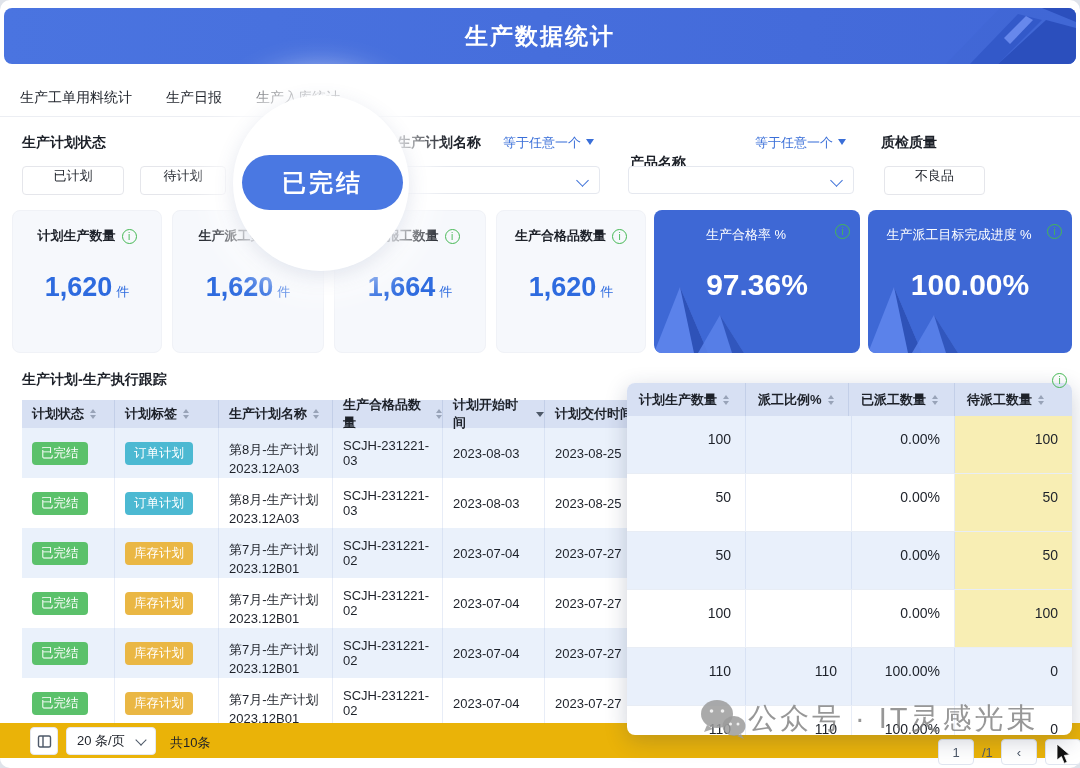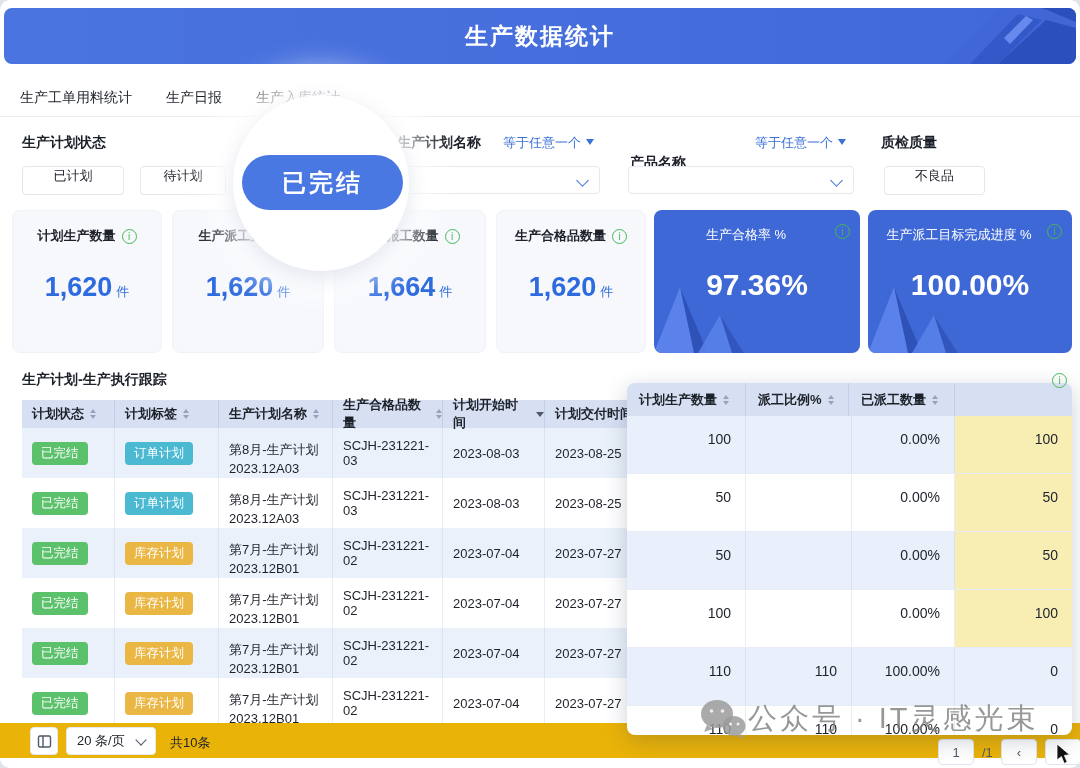--- a/index.html
+++ b/index.html
@@ -432,20 +432,27 @@
             <i class="dn"></i>
           </span>
         </div>
       <div class="cell p1">
           <span>已派工数量</span>
           <span class="sort">
             <i class="up"></i>
             <i class="dn"></i>
           </span>
         </div>
+      <div class="cell p3">
+          <span>待派工数量</span>
+          <span class="sort">
+            <i class="up"></i>
+            <i class="dn"></i>
+          </span>
+        </div>
     </div>
     <div class="prow alt">
       <div class="cell p0">
           <span>100</span>
         </div>
       <div class="cell p1">
           <span></span>
         </div>
       <div class="cell p2">
           <span>0.00%</span>

